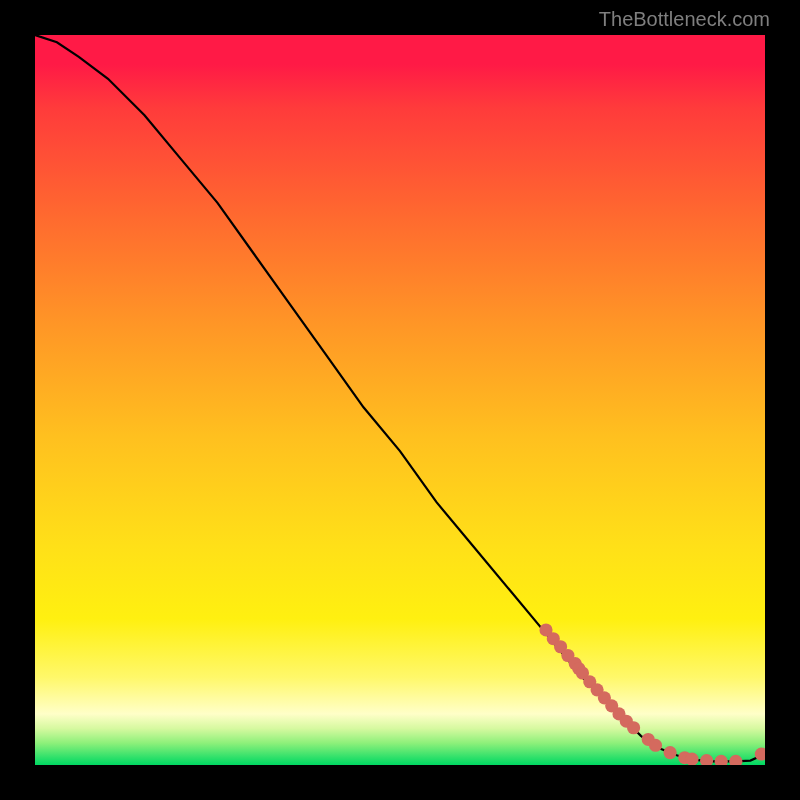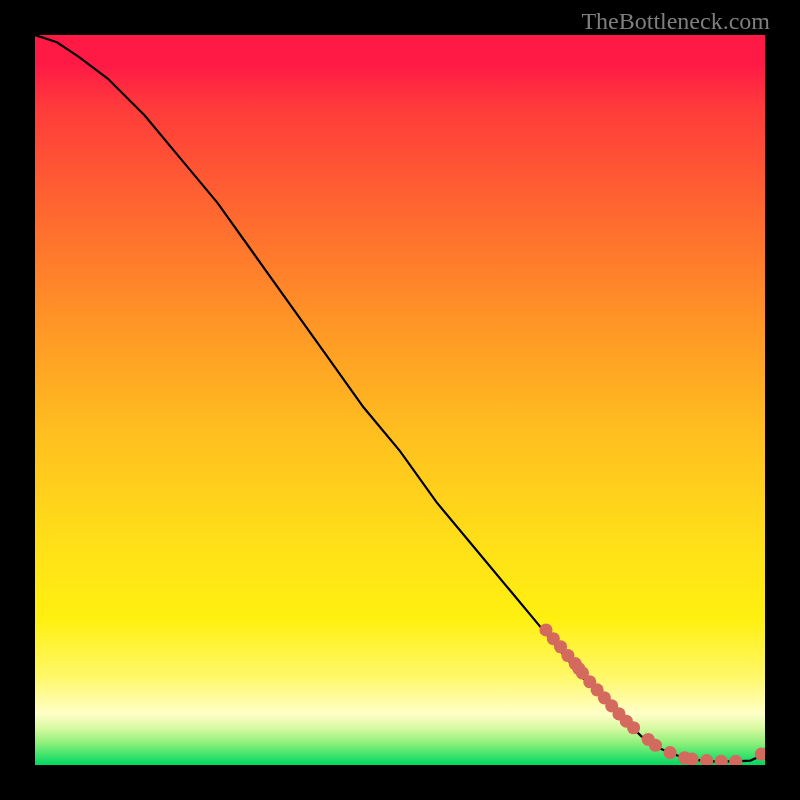--- a/index.html
+++ b/index.html
@@ -52,24 +52,23 @@
     left: 0;
     top: 0;
     width: 730px;
     height: 730px;
   }
   .attribution {
     position: absolute;
     top: 8px;
     right: 30px;
     color: #7f7f7f;
-    font-size: 24px;
+    font-size: 20px;
     font-weight: 400;
     letter-spacing: 0px;
-    font-family: Liberation Serif, serif;
   }
 </style>
 </head>
 <body>
 
 <div class="wrap">
   <div class="attribution">TheBottleneck.com</div>
   <div class="chart-area">
     <div class="gradient-bg"></div>
     <svg class="overlay" viewBox="0 0 730 730" preserveAspectRatio="none">

